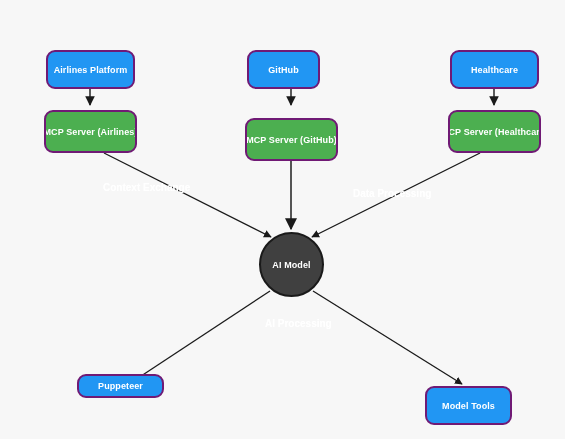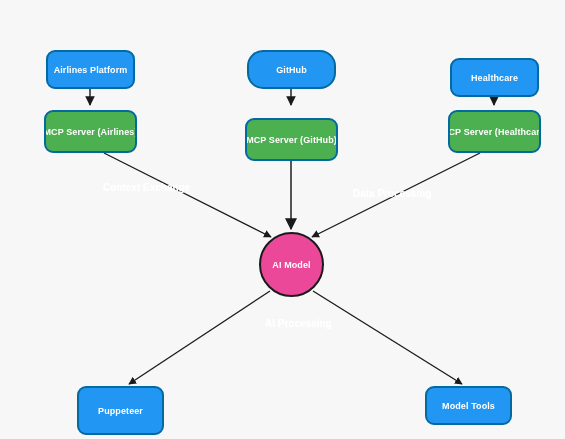--- a/index.html
+++ b/index.html
@@ -34,34 +34,34 @@
     justify-content: center;
     color: #ffffff;
     font-size: 9px;
     font-weight: bold;
     letter-spacing: 0.1px;
     text-align: center;
     white-space: nowrap;
     z-index: 3;
   }
   .node-box {
-    border: 2px solid #0369a1;
+    border: 2px solid #701a75;
     border-radius: 9px;
   }
   .node-source {
     background: #2196f3;
   }
   .node-mcp {
     background: #4caf50;
   }
   .node-tool {
     background: #2196f3;
   }
   .node-ai {
-    background: #ec4899;
+    background: #404040;
     border: 2px solid #1a1a1a;
     border-radius: 50%;
   }
   .node-label-clip {
     overflow: hidden;
     width: 100%;
     display: flex;
     align-items: center;
     justify-content: center;
   }
@@ -112,45 +112,45 @@
     </g>
     <g>
       <line x1="313" y1="291" x2="462" y2="384" stroke="#1a1a1a" stroke-width="1.3" marker-end="url(#arrow)"></line>
     </g>
   </svg>
 
   <div class="node node-box node-source" style="left:46px; top:50px; width:89px; height:39px;">
     <span class="node-label-clip">Airlines Platform</span>
   </div>
 
-  <div class="node node-box node-source" style="left:247px; top:50px; width:89px; height:39px;border-radius:16px;">
+  <div class="node node-box node-source" style="left:247px; top:50px; width:73px; height:39px;">
     <span class="node-label-clip">GitHub</span>
   </div>
 
-  <div class="node node-box node-source" style="left:450px; top:58px; width:89px; height:39px;">
+  <div class="node node-box node-source" style="left:450px; top:50px; width:89px; height:39px;">
     <span class="node-label-clip">Healthcare</span>
   </div>
 
   <div class="node node-box node-mcp" style="left:44px; top:110px; width:93px; height:43px;">
     <span class="node-label-clip">MCP Server (Airlines)</span>
   </div>
 
   <div class="node node-box node-mcp" style="left:245px; top:110px; width:93px; height:43px;margin-top:8px;">
     <span class="node-label-clip">MCP Server (GitHub)</span>
   </div>
 
   <div class="node node-box node-mcp" style="left:448px; top:110px; width:93px; height:43px;">
     <span class="node-label-clip">MCP Server (Healthcare)</span>
   </div>
 
   <div class="node node-ai" style="left:259px; top:232px; width:65px; height:65px;">
     <span>AI Model</span>
   </div>
 
-  <div class="node node-box node-tool" style="left:77px; top:386px; width:87px; height:49px;">
+  <div class="node node-box node-tool" style="left:77px; top:374px; width:87px; height:24px;">
     <span class="node-label-clip">Puppeteer</span>
   </div>
 
   <div class="node node-box node-tool" style="left:425px; top:386px; width:87px; height:39px;">
     <span class="node-label-clip">Model Tools</span>
   </div>
 
   <div class="edge-label" style="left:103px; top:182px;">Context Exchange</div>
 
   <div class="edge-label" style="left:353px; top:188px;">Data Processing</div>

